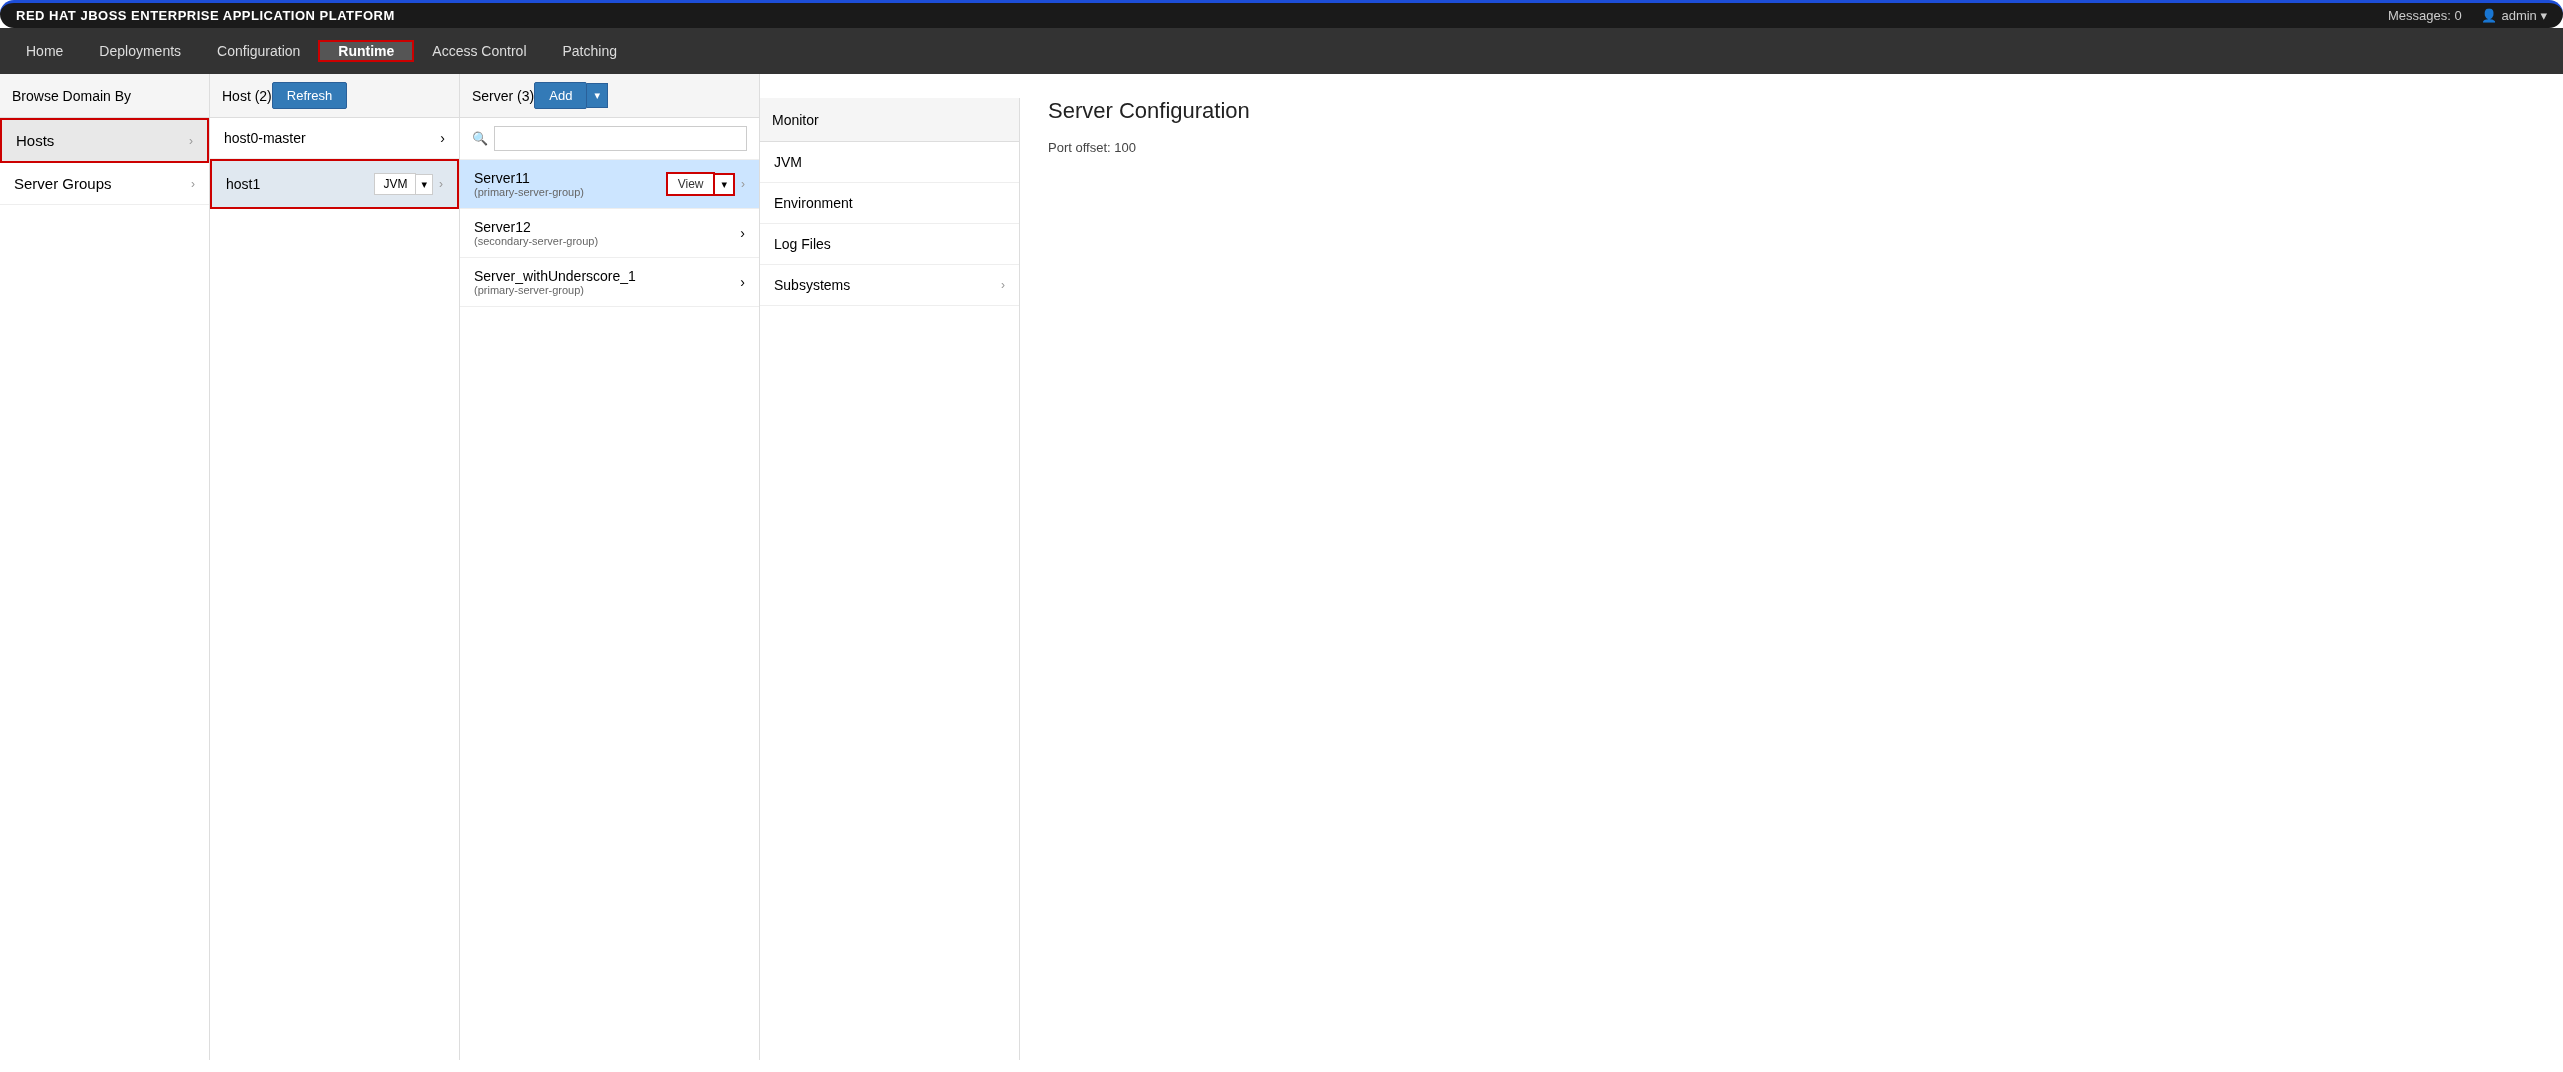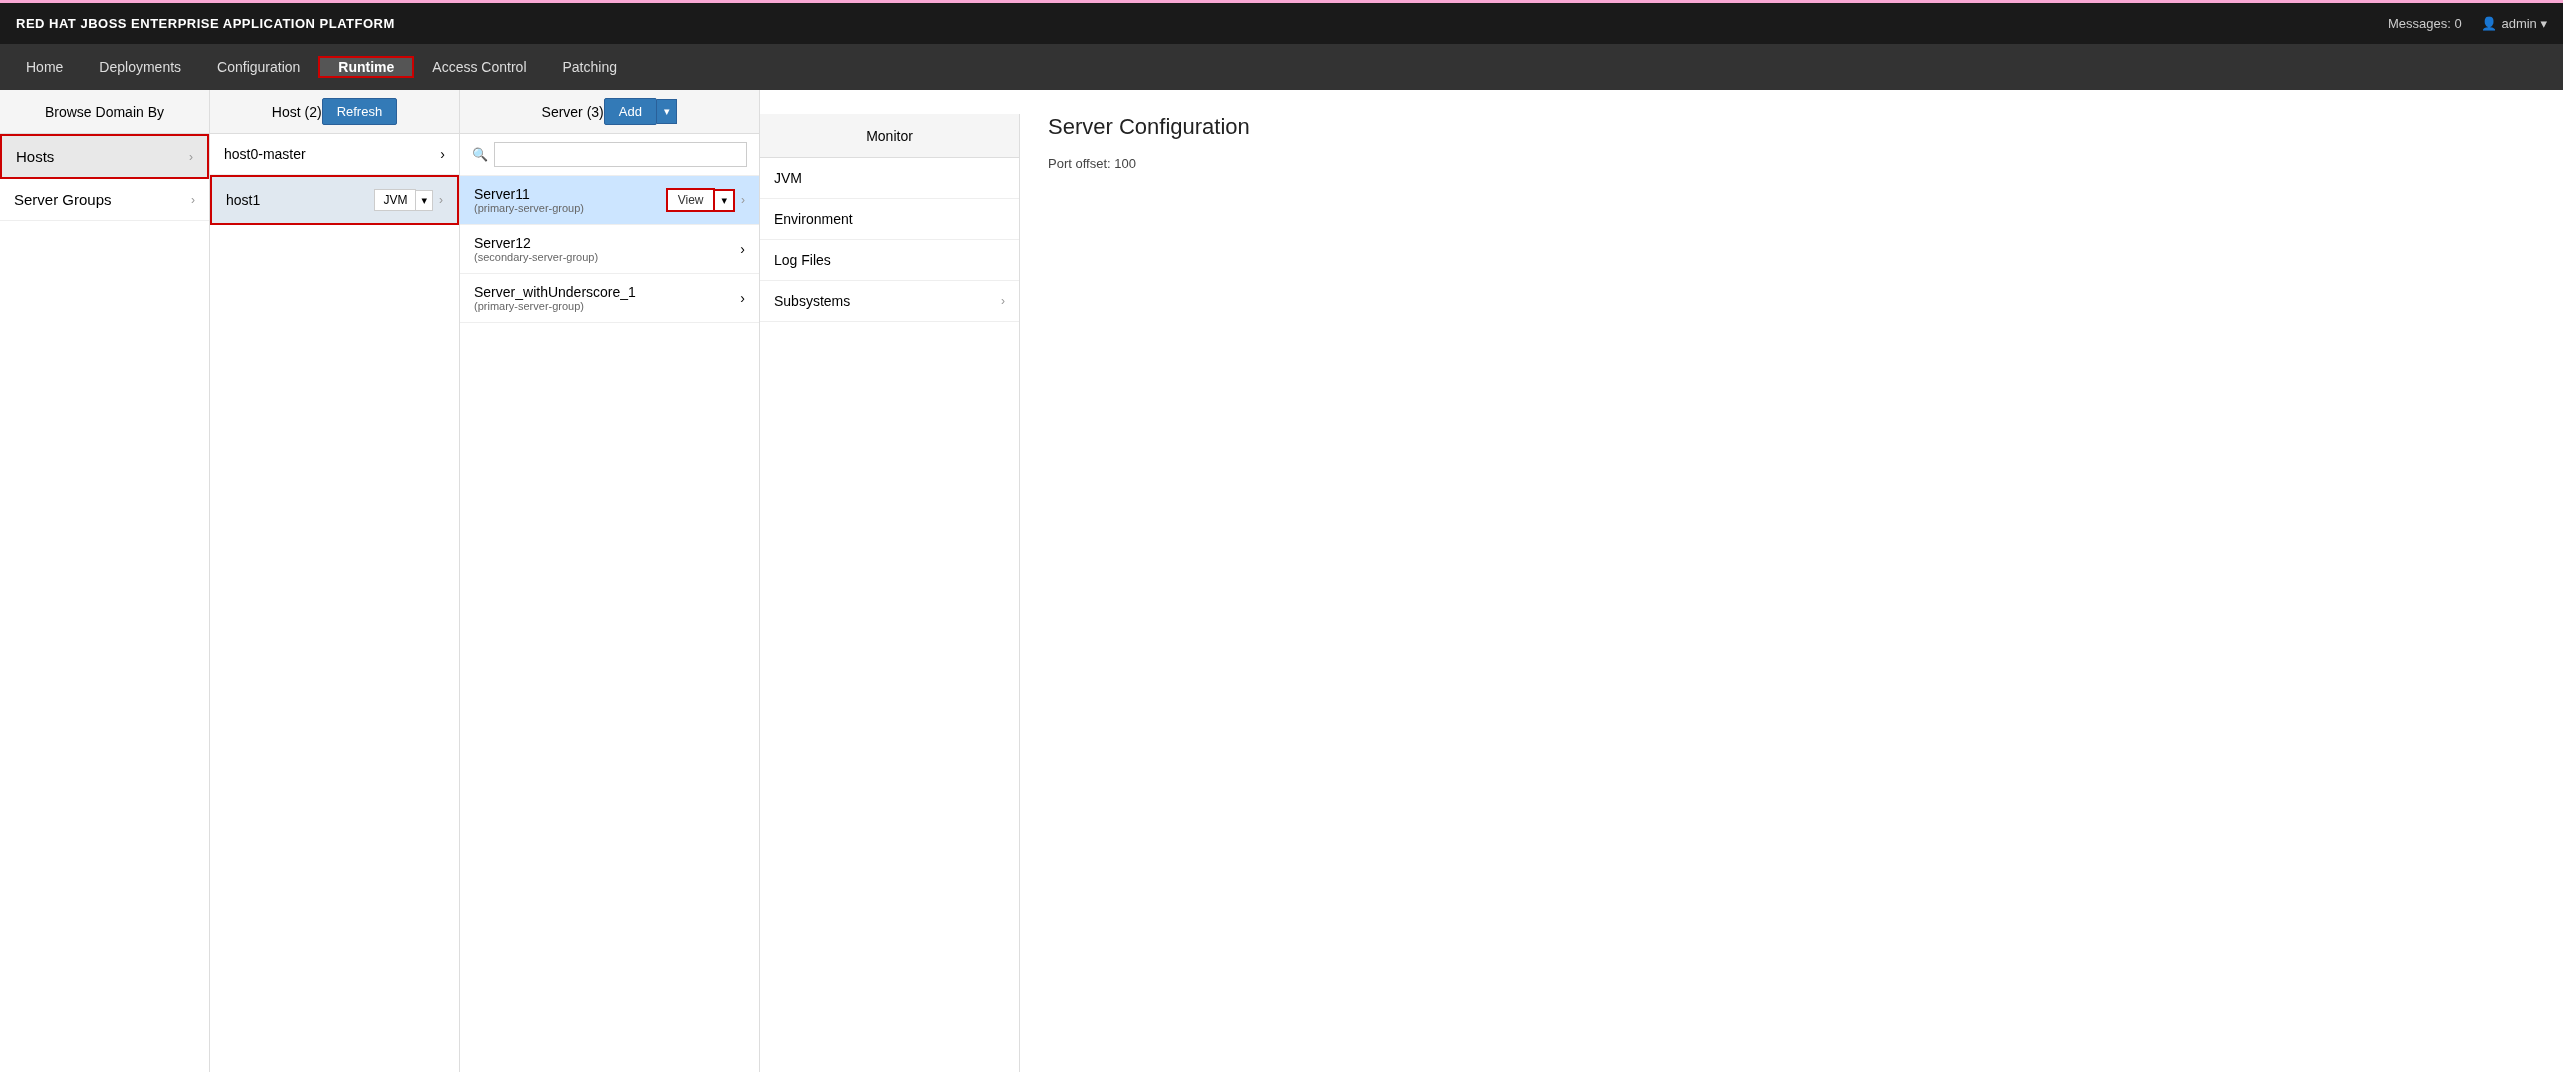--- a/index.html
+++ b/index.html
@@ -6,22 +6,23 @@
     body { font-family: 'Helvetica Neue', Arial, sans-serif; font-size: 14px; background: #fff; }
 
     
     #topbar {
       background: #1a1a1a;
       color: #fff;
       display: flex;
       align-items: center;
       justify-content: space-between;
       padding: 0 16px;
-      height: 44px;
-      border-top: 3px solid #f9a8d4;
+      height: 28px;
+      border-top: 3px solid #1d4ed8;
+      border-radius: 15px;
     }
     #topbar-brand { font-size: 13px; font-weight: bold; letter-spacing: 0.5px; color: #fff; }
     #topbar-right { display: flex; align-items: center; gap: 20px; font-size: 13px; color: #ccc; }
 
     
     #navbar {
       background: #333;
       display: flex;
       align-items: stretch;
       height: 46px;
@@ -57,21 +58,21 @@
       flex-direction: column;
       border-right: 1px solid #ddd;
     }
 
     .panel-header {
       background: #f5f5f5;
       border-bottom: 1px solid #ddd;
       padding: 8px 12px;
       display: flex;
       align-items: center;
-      justify-content: center;
+      justify-content: flex-start;
       min-height: 44px;
       font-size: 14px;
       font-weight: 500;
     }
 
     
     #panel-browse {
       width: 210px;
       min-width: 210px;
     }

